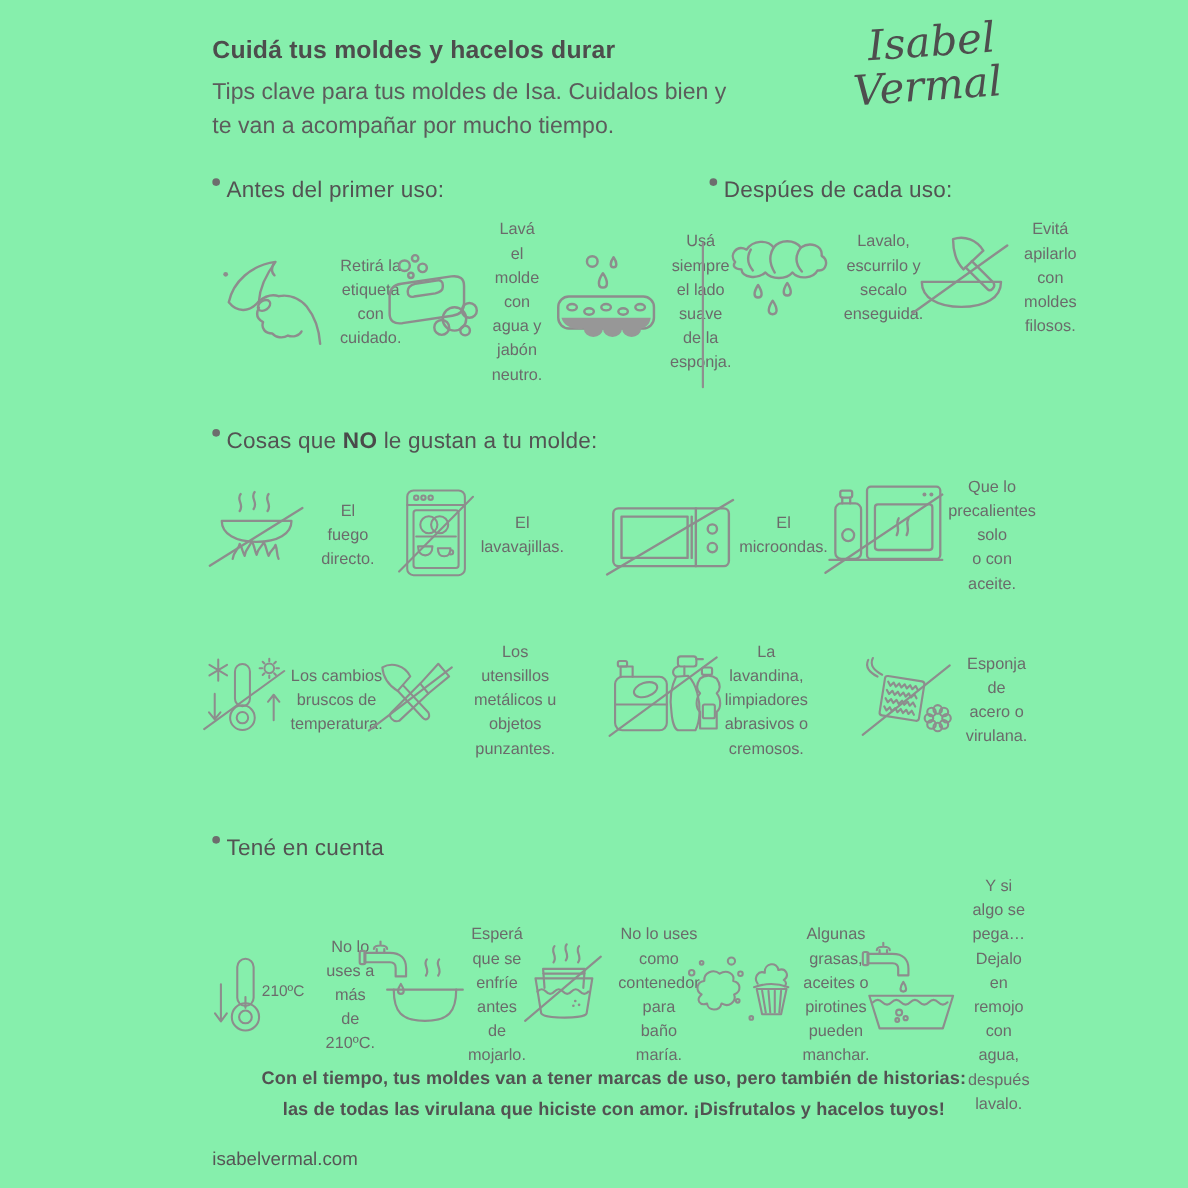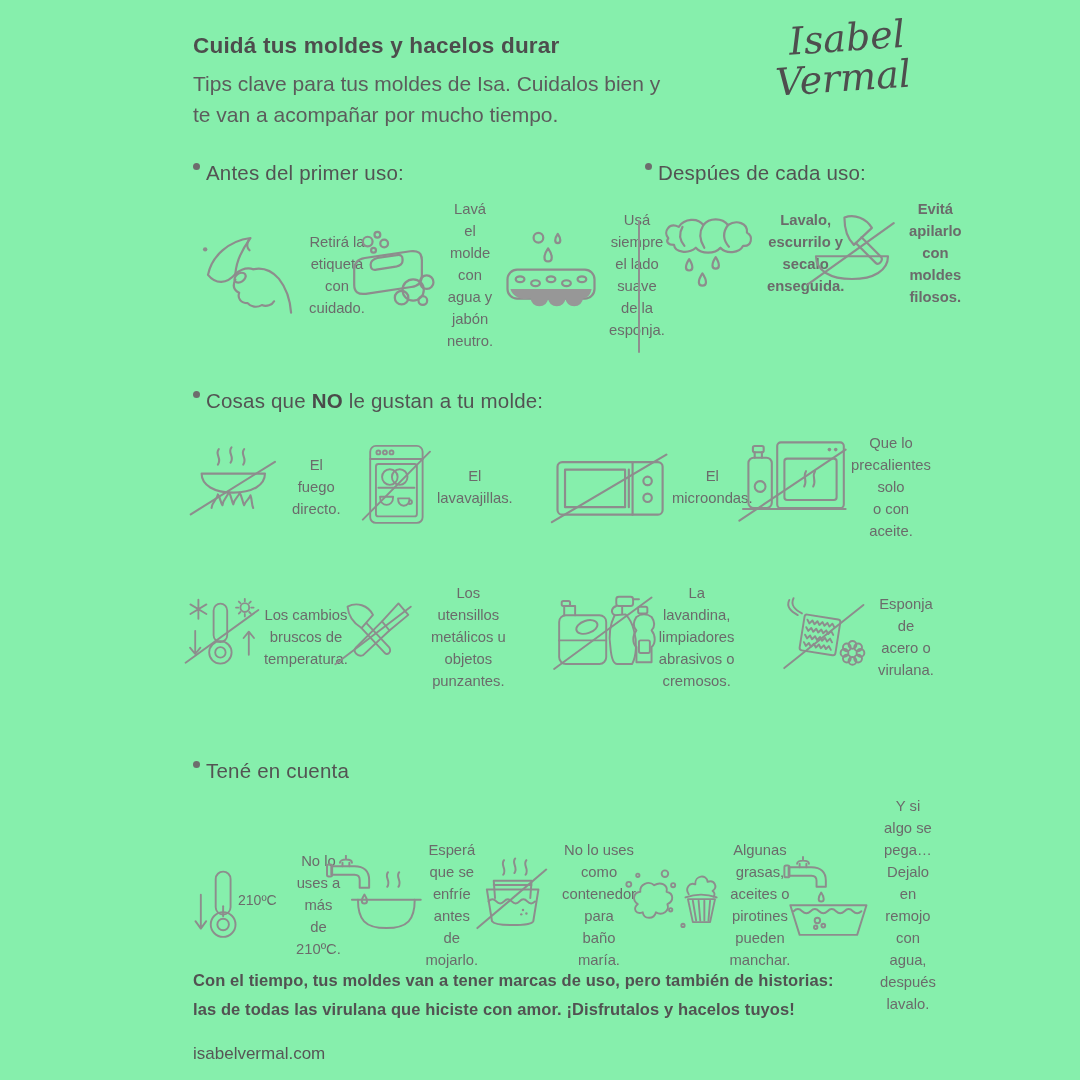--- a/index.html
+++ b/index.html
@@ -117,21 +117,21 @@
       </div>
       <div class="caption">
         <div>Usá siempre el lado</div>
         <div>suave de la esponja.</div>
       </div>
     </div>
   </div>
 
   <div class="abs divider" style="left:638px;top:220px;height:133px;"></div>
 
-  <div class="abs row r1" style="left:653px;top:198px;gap:4px;font-weight:bold;">
+  <div class="abs row r1" style="left:653px;top:198px;gap:26px;">
     <div class="card" style="width:138px;">
       <div class="icon-box">
         <svg class="ic" width="114" height="90" viewBox="0 0 120 95">
           <path d="M16 33 C10 26 17 16 27 21 C33 12 47 11 53 19 C59 11 73 11 79 19 C88 13 100 17 99 27 C106 31 104 42 95 41 C91 49 77 50 71 43 C65 50 51 50 45 43 C37 50 23 48 22 40 C16 40 13 37 16 33 Z"></path>
           <path d="M31 21 C27 28 28 35 33 41"></path>
           <path d="M53 19 C48 27 49 35 54 43"></path>
           <path d="M79 19 C73 27 74 35 80 42"></path>
           <path d="M38 55 C33.5 62 33.5 67 38 67 C42.5 67 42.5 62 38 55 Z"></path>
           <path d="M66 53 C61.5 60 61.5 65 66 65 C70.5 65 70.5 60 66 53 Z"></path>
           <path d="M52 70 C47 77.5 47 83 52 83 C57 83 57 77.5 52 70 Z"></path>
@@ -208,21 +208,21 @@
             <path d="M84 24 V64"></path>
           <circle cx="104" cy="36" r="4.5"></circle>
             <circle cx="104" cy="54" r="4.5"></circle>
           <path d="M2 80 L124 8"></path>
         </svg>
       </div>
       <div class="caption">
         <div>El microondas.</div>
       </div>
     </div>
-    <div class="card" style="width:175px;justify-content:center;">
+    <div class="card" style="width:175px;">
       <div class="icon-box">
         <svg class="ic" width="117" height="90" viewBox="0 0 130 100">
           <rect x="21" y="10" width="12" height="7" rx="2"></rect>
           <path d="M23 17 V23 M31 17 V23"></path>
           <rect x="16" y="23" width="26" height="56" rx="6"></rect>
           <circle cx="29" cy="55" r="6"></circle>
           <rect x="48" y="6" width="74" height="73" rx="4"></rect>
           <circle cx="106" cy="14" r="2" fill="#8d8d8d" stroke="none"></circle>
             <circle cx="113" cy="14" r="2" fill="#8d8d8d" stroke="none"></circle>
           <rect x="56" y="24" width="58" height="46" rx="3"></rect>
@@ -428,19 +428,19 @@
       </div>
       <div class="caption">
         <div>Y si algo se pega…</div>
         <div>Dejalo en remojo</div>
         <div>con agua, después</div>
         <div>lavalo.</div>
       </div>
     </div>
   </div>
 
-  <div class="abs footer" style="left:193px;top:966px;width:730px;">
+  <div class="abs footer" style="left:193px;top:966px;width:730px;text-align:center;">
     <div>Con el tiempo, tus moldes van a tener marcas de uso, pero también de historias:</div>
     <div>las de todas las virulana que hiciste con amor. ¡Disfrutalos y hacelos tuyos!</div>
   </div>
   <div class="abs website" style="left:193px;top:1044px;">isabelvermal.com</div>
 
 </div>
 
 </body></html>

